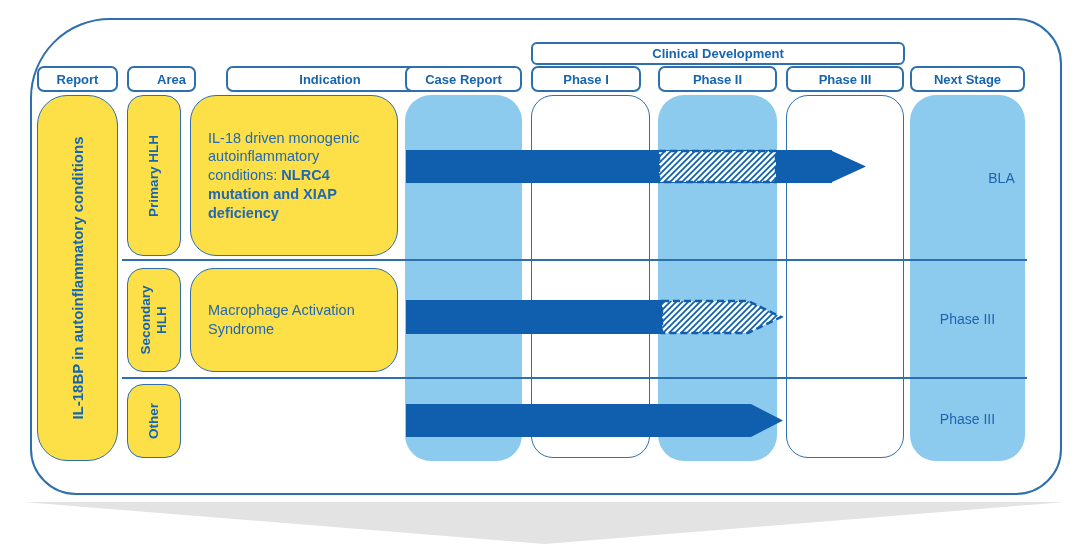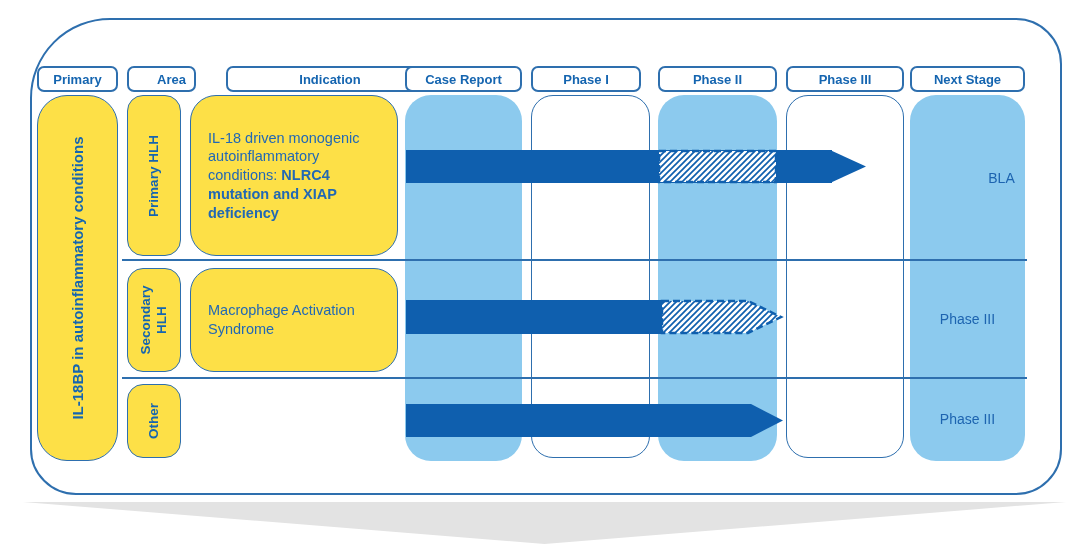--- a/index.html
+++ b/index.html
@@ -55,23 +55,26 @@
     -webkit-clip-path:polygon(0 0,100% 0,50% 100%);clip-path:polygon(0 0,100% 0,50% 100%);
   }
 </style>
 </head>
 <body>
 
 <div class="canvas">
 
   <div class="outer"></div>
 
+  <div class="cd-box">
+    <span>Clinical Development</span>
+  </div>
 
   <div class="hdr-box" style="left:37px;top:66px;width:81px;">
-      <span>Primary</span>
+      <span>Report</span>
     </div>
   <div class="hdr-box" style="left:127px;top:66px;width:69px;padding-left:20px;">
       <span>Area</span>
     </div>
   <div class="hdr-box" style="left:190px;top:66px;width:208px;margin-left:36px;">
       <span>Indication</span>
     </div>
   <div class="hdr-box" style="left:405px;top:66px;width:117px;">
       <span>Case Report</span>
     </div>

